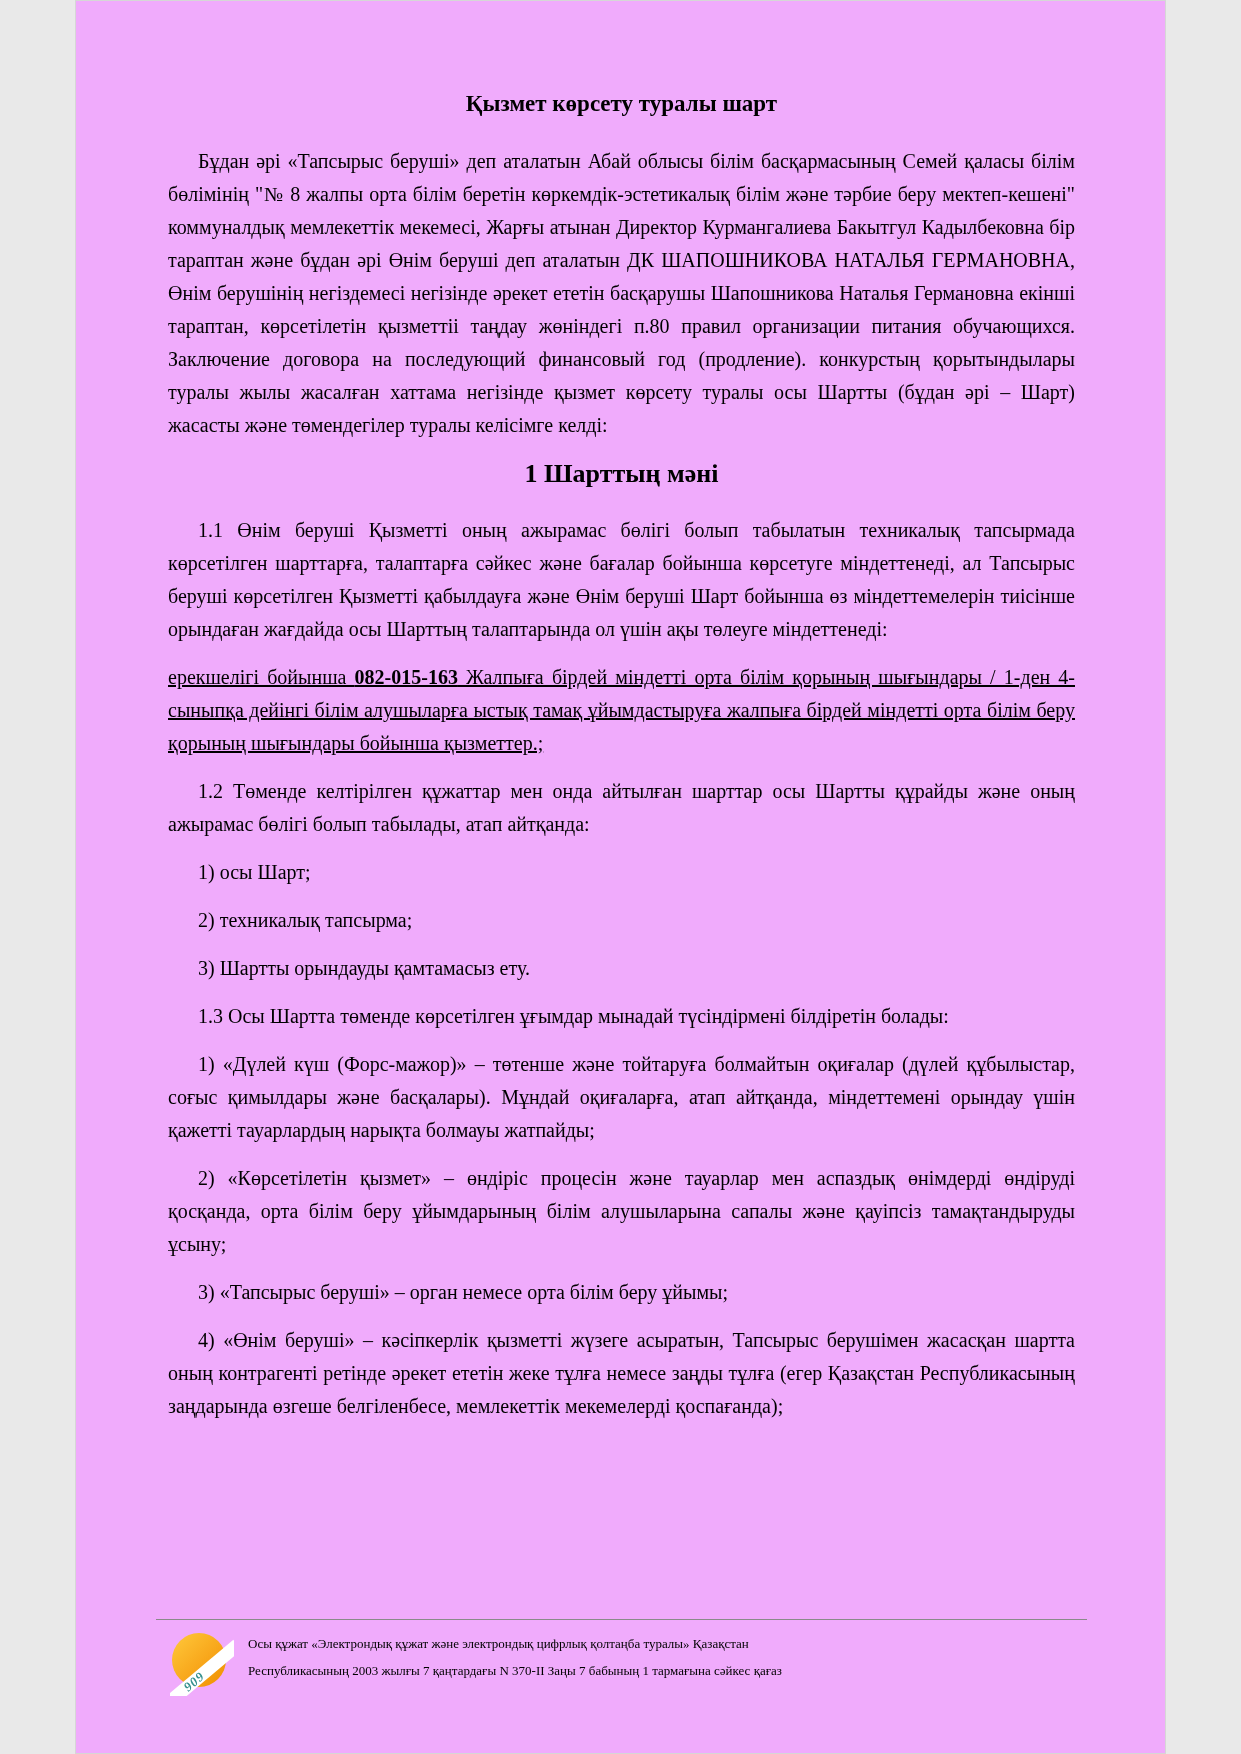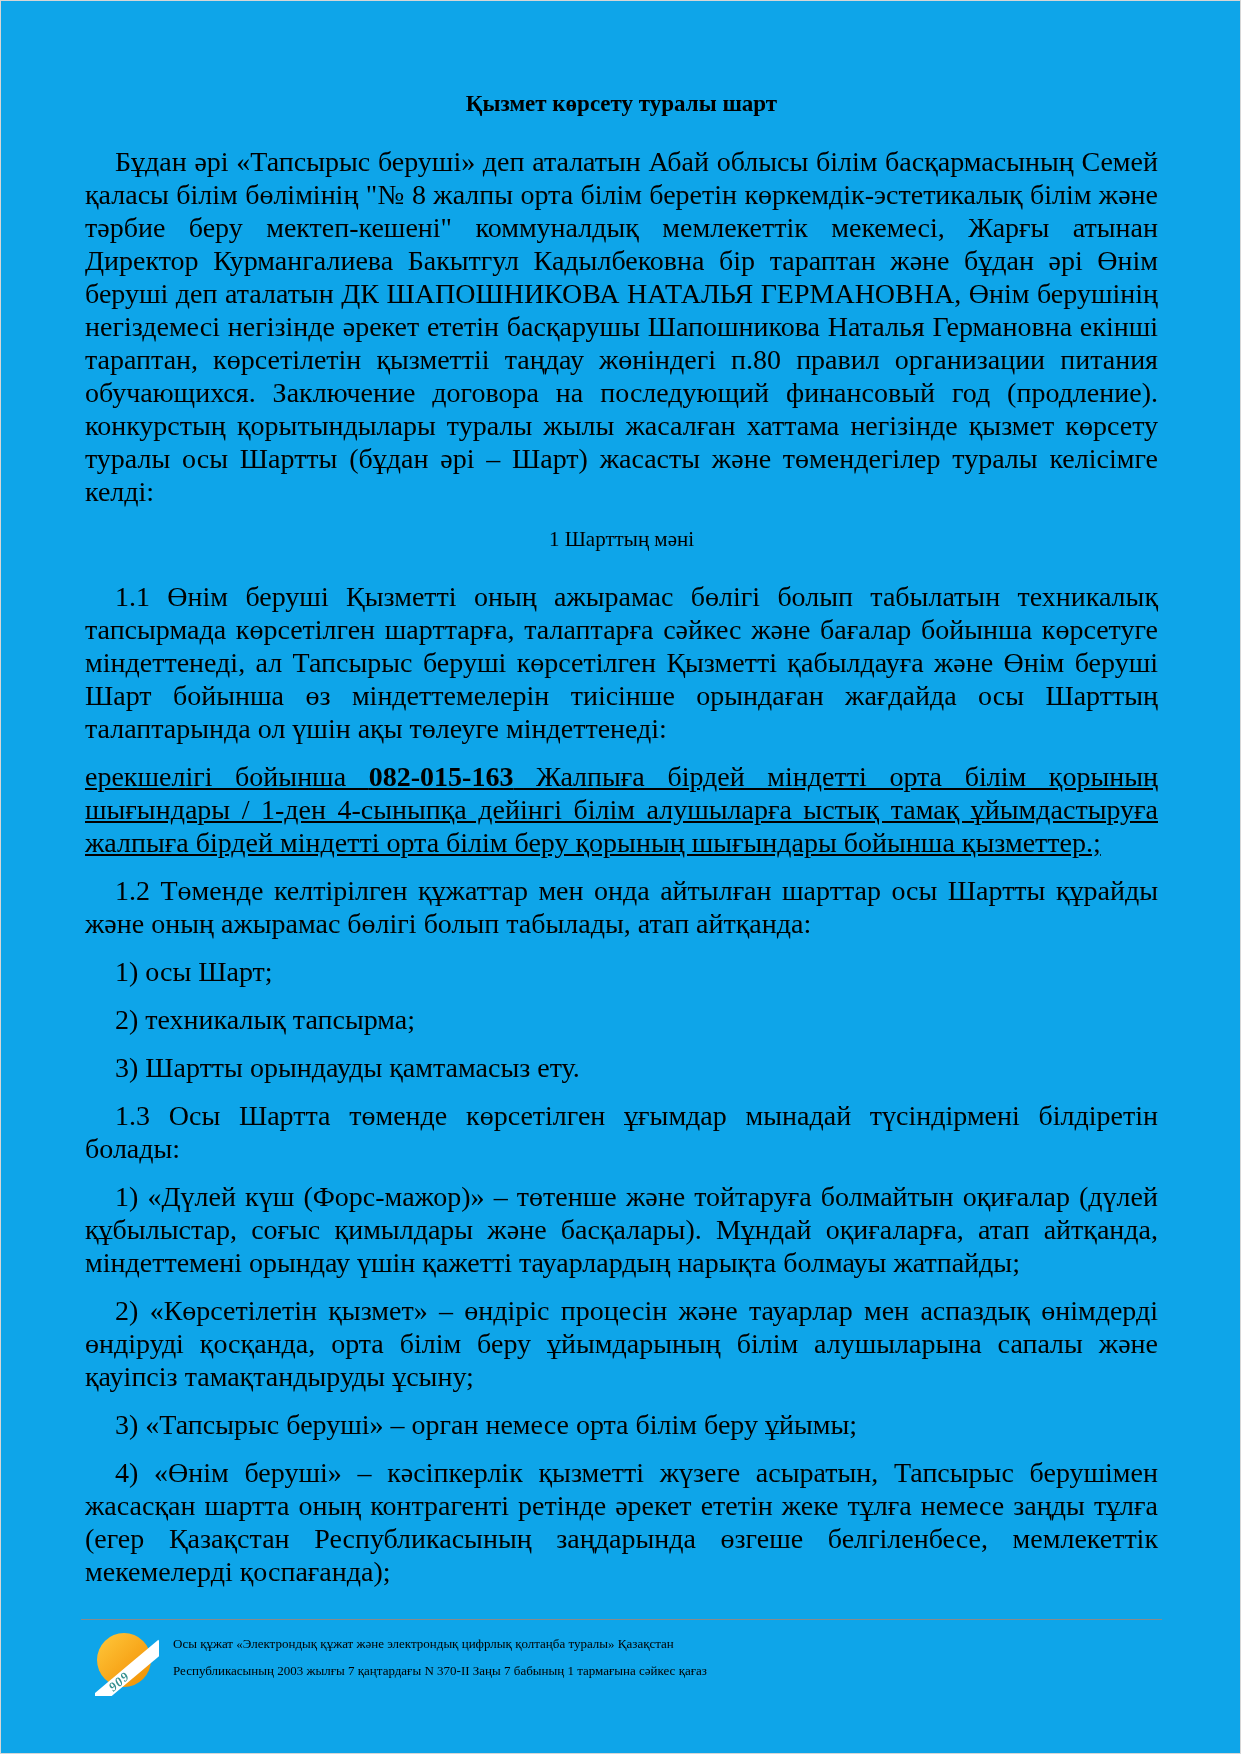--- a/index.html
+++ b/index.html
@@ -1,21 +1,21 @@
 <!DOCTYPE html>
 <html><head>
 <meta charset="utf-8">
 <style>
   html, body { margin: 0; padding: 0; background: #e9e9e9; }
   .page {
     position: relative;
-    width: 1241px;
+    width: 1091px;
     height: 1754px;
     margin: 0 auto;
-    background: #0ea5e9;
+    background: #f0abfc;
     box-sizing: border-box;
     border: 1px solid #d6d6d6;
     font-family: "Liberation Serif", "DejaVu Serif", serif;
     color: #000000;
     overflow: hidden;
   }
   .content {
     padding: 0 78px 0 80px;
   }
   .doc-title {
@@ -27,33 +27,33 @@
   }
   .meta-row {
     margin-top: 52px;
     font-size: 20px;
     line-height: 28px;
     white-space: nowrap;
   }
   .meta-row .doc-number { margin-left: 58px; }
   .meta-row .doc-date   { margin-left: 216px; }
   .body-text p {
-    margin: 15px 4px;
-    font-size: 28px;
+    margin: 15px 12px;
+    font-size: 20px;
     line-height: 33px;
     text-align: justify;
     text-indent: 30px;
   }
   .body-text p.first { margin-top: 26px; }
   .body-text p.no-indent { text-indent: 0; text-decoration: underline; }
   .section-heading {
     margin: 14px 0 24px 0;
     text-align: center;
-    font-size: 21px;
-    font-weight: normal;
+    font-size: 26px;
+    font-weight: bold;
     line-height: 33px;
   }
   .bold { font-weight: bold; }
   .page-footer {
     position: absolute;
     left: 0;
     top: 1618px;
     width: 100%;
     box-sizing: border-box;
     padding: 0 78px 0 80px;

